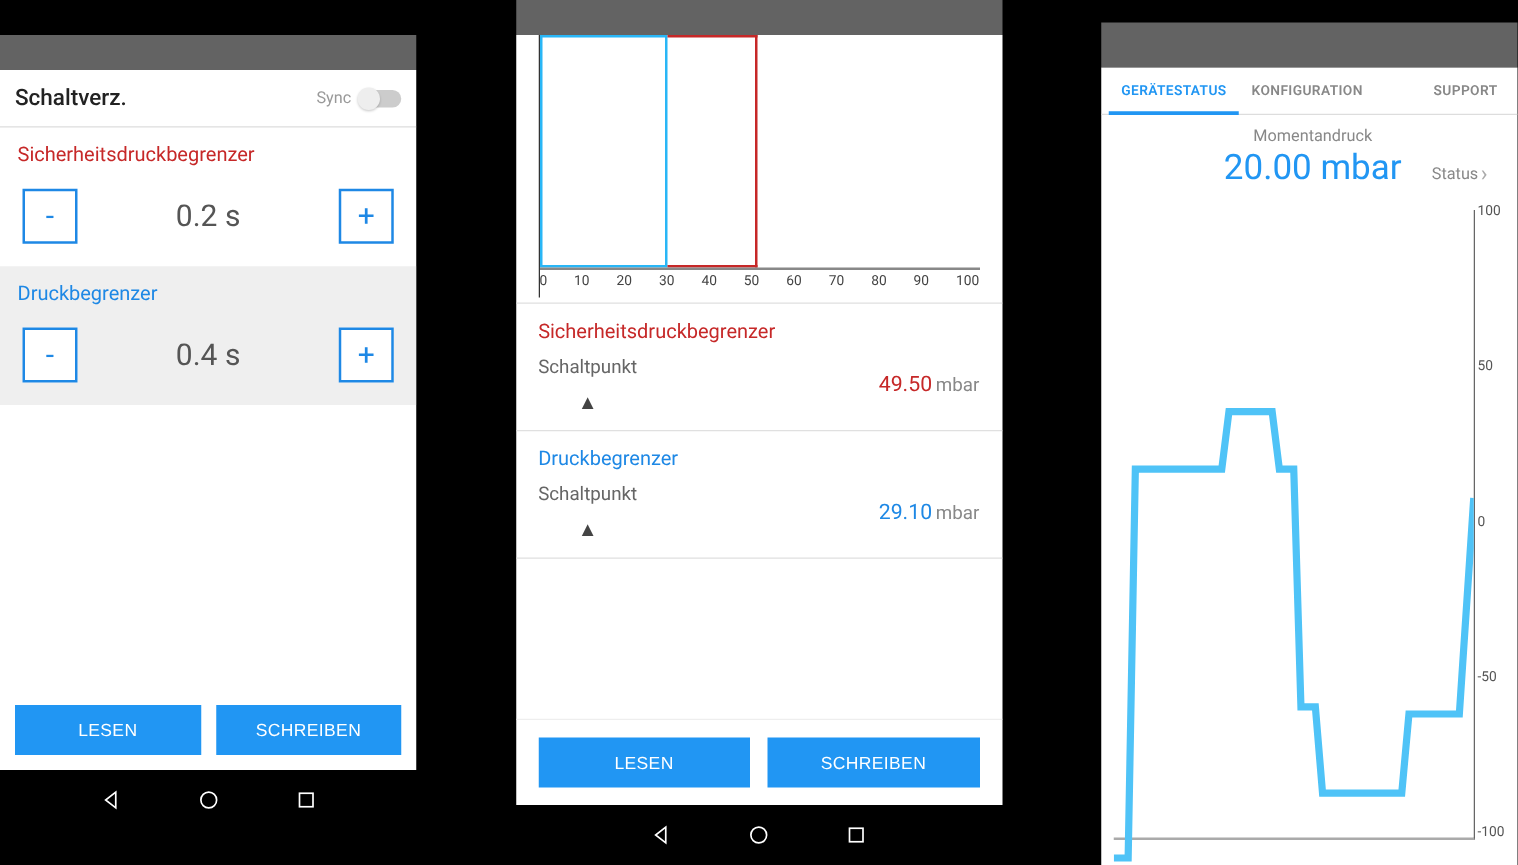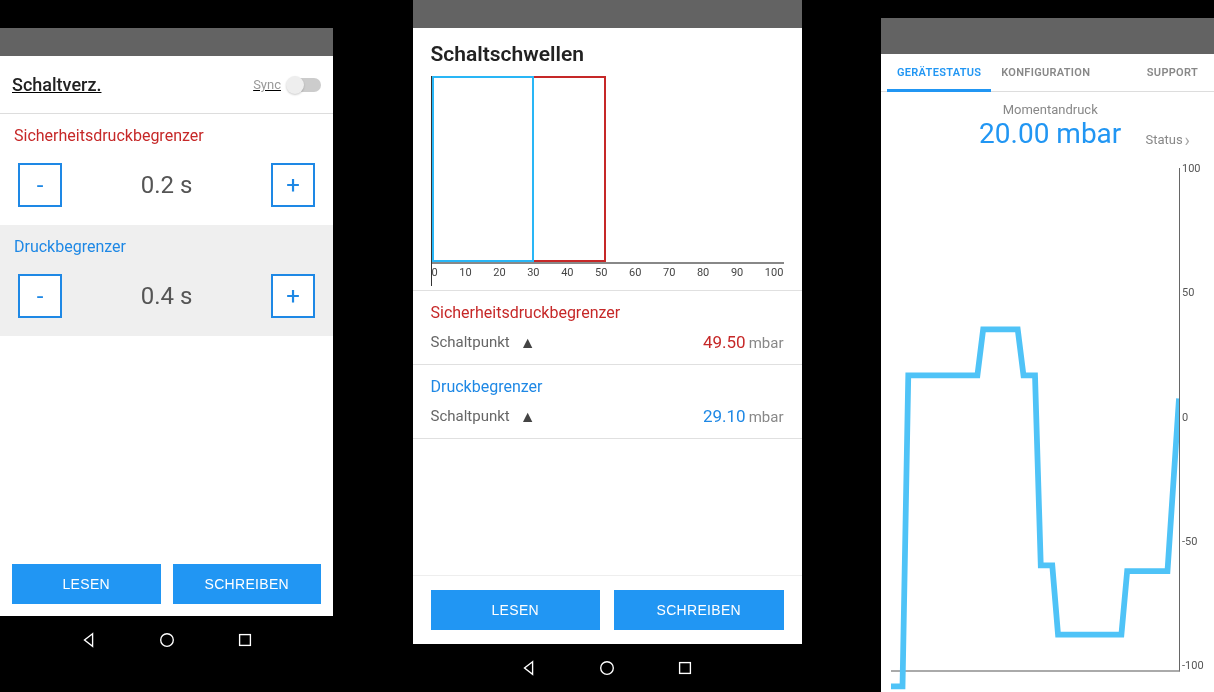--- a/index.html
+++ b/index.html
@@ -43,27 +43,26 @@
     gap: 60px;
   }
   .nav-icon {
     width: 18px; height: 18px;
     display: flex; align-items: center; justify-content: center;
   }
   .nav-icon svg { stroke: #fff; fill: none; stroke-width: 1.5; }
 
   
   .p1-header {
-    height: 58px;
+    height: 46px;
     display: flex;
     align-items: center;
     justify-content: space-between;
     padding: 0 12px;
     border-bottom: 1px solid #ddd;
-    text-decoration: underline;
   }
   .p1-title { font-size: 18px; font-weight: 500; color: #222; }
   .sync-wrap { display: flex; align-items: center; gap: 6px; }
   .sync-label { font-size: 13px; color: #999; }
   .toggle {
     width: 34px; height: 14px; background: #ccc; border-radius: 8px; position: relative;
   }
   .toggle::after {
     content: ""; position: absolute; width: 18px; height: 18px; background: #eee;
     border-radius: 50%; top: -2px; left: -1px; box-shadow: 0 1px 2px rgba(0,0,0,.2);
@@ -118,21 +117,21 @@
   }
   .p2-section {
     padding: 12px 18px; border-top: 1px solid #e0e0e0;
   }
   .p2-sec-title { font-size: 16px; margin-bottom: 10px; }
   .p2-sec-title.red { color: #c62828; }
   .p2-sec-title.blue { color: #1e88e5; }
   .p2-sec-row {
     display: flex; align-items: center; justify-content: space-between;
   }
-  .p2-sec-left { display: flex; gap: 10px; color: #666; font-size: 15px;}
+  .p2-sec-left { display: flex; align-items: center; gap: 10px; color: #666; font-size: 15px; flex-direction: column;}
   .arrow-up { font-size: 16px; color: #444; }
   .p2-val { font-size: 17px; }
   .p2-val .num.red { color: #c62828; }
   .p2-val .num.blue { color: #1e88e5; }
   .p2-val .unit { color: #888; margin-left: 3px; font-size: 15px; }
   .p2-footer {
     margin-top: auto; padding: 14px 18px; display: flex; gap: 14px; border-top: 1px solid #eee;
   }
 
   
@@ -224,21 +223,20 @@
         <svg viewBox="0 0 20 20">
           <rect x="4" y="4" width="12" height="12"></rect>
         </svg>
       </div>
   </div>
 </div>
 
 <div class="phone phone2">
   <div class="statusbar"></div>
   <div class="screen">
-    <div class="p2-title">Schaltschwellen</div>
     <div class="p2-chart-wrap">
       <div class="p2-chart">
         <div class="p2-bar-blue" id="p2-blue" style="left: 0%; width: 29.1%;"></div>
         <div class="p2-bar-red" id="p2-red" style="left: 29.1%; width: 20.4%;"></div>
         <div class="p2-chart-baseline"></div>
         <div class="p2-ticks" id="p2-ticks">
             <span>0</span>
             <span>10</span>
             <span>20</span>
             <span>30</span>

